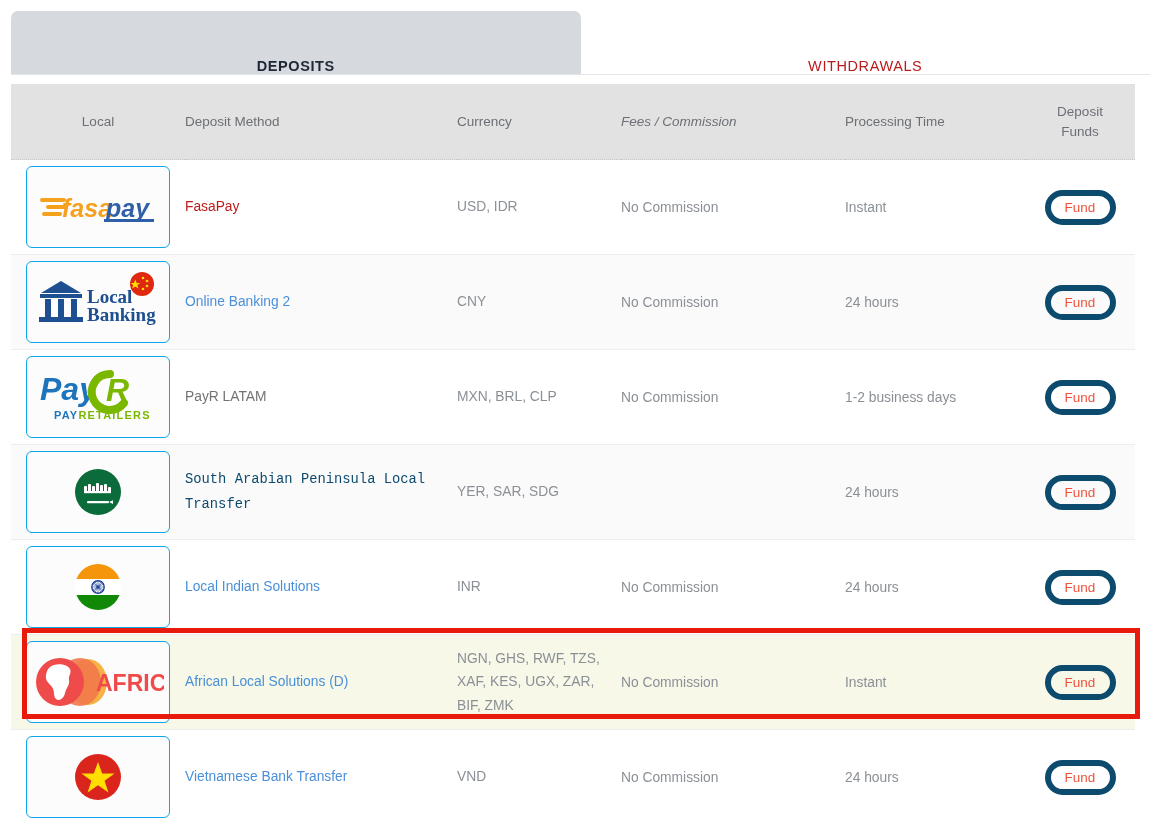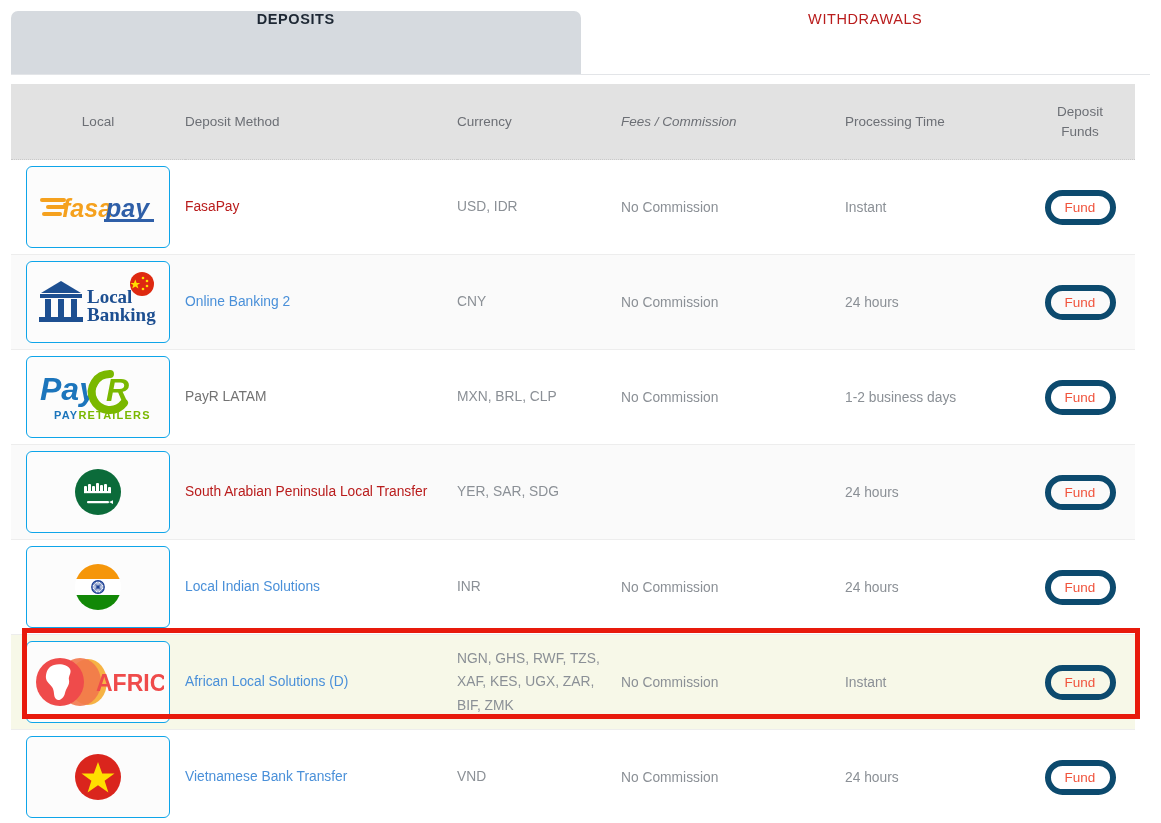--- a/index.html
+++ b/index.html
@@ -23,21 +23,21 @@
     left: 11px;
     top: 11px;
     width: 1139px;
     height: 64px;
     display: flex;
     border-bottom: 1px solid #e3e5e8;
   }
   .tab {
     flex: 1 1 0;
     display: flex;
-    align-items: flex-start;
+    align-items: flex-end;
     justify-content: center;
     font-size: 14.5px;
     letter-spacing: 0.6px;
     cursor: pointer;
     user-select: none;
   }
   .tab.active {
     background: #d6dadf;
     color: #1d2733;
     font-weight: bold;
@@ -266,21 +266,21 @@
                     <rect x="30" y="16" width="3" height="9" rx="1"></rect>
           <rect x="34" y="19" width="3" height="6" rx="1"></rect>
           <rect x="10" y="23" width="27" height="2.2"></rect>
           <rect x="13" y="33" width="22" height="2.2" rx="1"></rect>
           <polygon points="35,34.1 39,32.2 39,36"></polygon>
         </g>
       </svg>
               </div>
      </td>
      <td class="c-method">
-       <a href="#" style="color:#b91c1c;text-decoration:none;">South Arabian Peninsula Local Transfer</a>
+       <a href="#" style="color:#0c4a6e;text-decoration:none;font-family:Liberation Mono, monospace;">South Arabian Peninsula Local Transfer</a>
      </td>
      <td class="c-curr">YER, SAR, SDG</td>
      <td class="c-fees"></td>
      <td class="c-time">24 hours</td>
      <td class="c-fund">
        <button class="fund-btn">Fund</button>
      </td>
           </tr>
           <tr>
             <td class="c-local">

